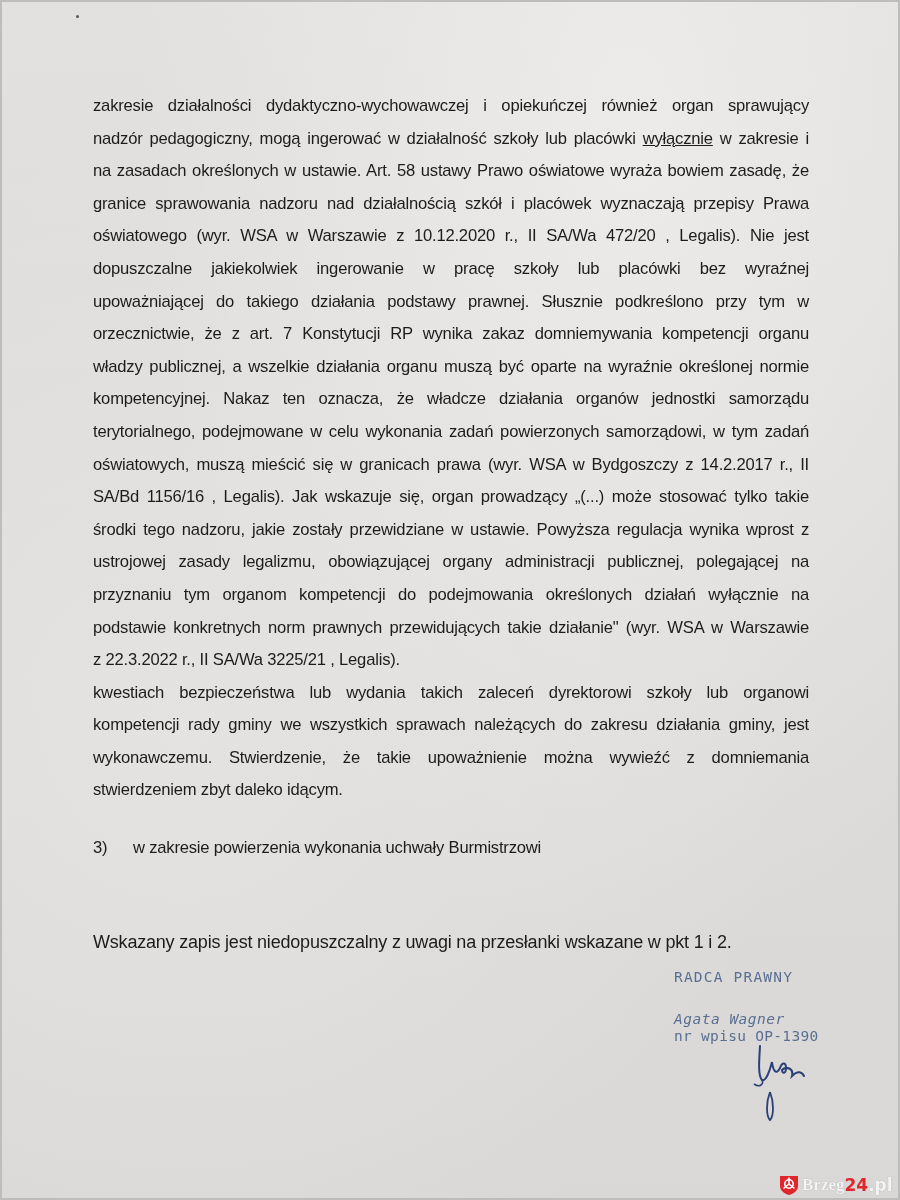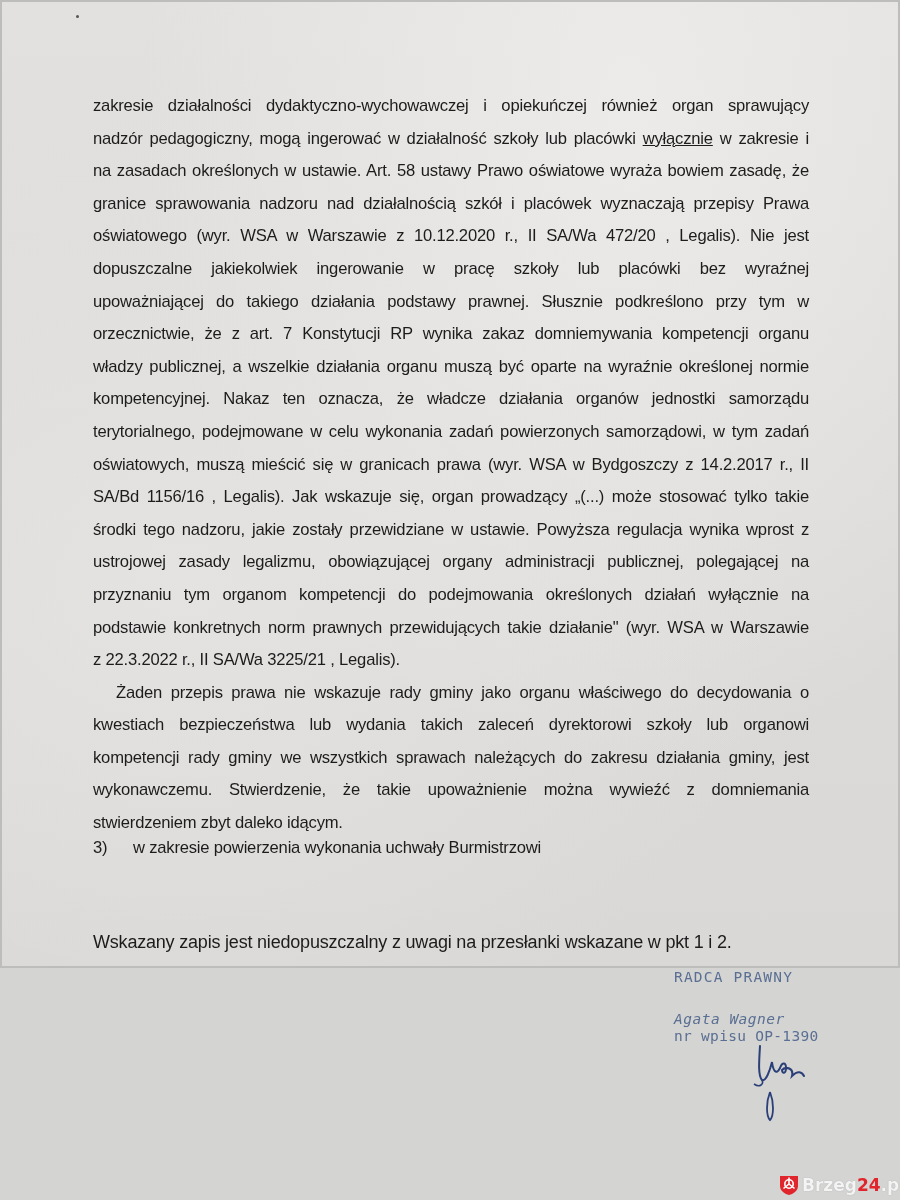--- a/index.html
+++ b/index.html
@@ -3,21 +3,21 @@
 <meta charset="utf-8">
 <style>
   html, body { margin: 0; padding: 0; }
   body {
     width: 900px; height: 1200px; overflow: hidden;
     background: #d4d4d2;
     font-family: "Liberation Sans", "DejaVu Sans", sans-serif;
     position: relative;
   }
   .page {
-    position: absolute; left: 0; top: 0; width: 900px; height: 968px;
+    position: absolute; left: 0; top: 0; width: 900px; height: 1200px;
     background:
       radial-gradient(ellipse at 70% 10%, #ecebe9 0%, rgba(236,235,233,0) 55%),
       radial-gradient(ellipse at 20% 60%, #e4e3e1 0%, rgba(228,227,225,0) 60%),
       linear-gradient(180deg, #e2e1df 0%, #dddcda 45%, #d9d8d6 100%);
     border: 2px solid #bdbdbb;
     box-sizing: border-box;
   }
   .speck { position: absolute; left: 74px; top: 13px; width: 3px; height: 3px; border-radius: 50%; background: #555; }
   .body-text {
     position: absolute; left: 91px; top: 88px; width: 716px;
@@ -51,21 +51,21 @@
   .stamp .title { font-size: 14.5px; letter-spacing: 1.2px; }
   .stamp .name { font-style: italic; font-size: 14.5px; margin-top: 26px; letter-spacing: 0.5px; }
   .stamp .reg { font-size: 14.5px; margin-top: 1px; letter-spacing: 0.3px; }
   .signature { position: absolute; left: 740px; top: 1030px; width: 80px; height: 90px; }
   .logo {
     position: absolute; left: 776px; top: 1172px; height: 22px;
     display: flex; align-items: center;
     font-family: "DejaVu Sans", sans-serif; font-weight: bold; font-size: 17px;
   }
   .logo .shield { width: 22px; height: 22px; margin-right: 2px; }
-  .logo .txt1 { color: #f4f4f4; text-shadow: 0 0 1px #999; }
+  .logo .txt1 { color: #f4f4f4; text-shadow: 0 0 1px #999; font-family: Liberation Serif, serif; }
   .logo .txt2 { color: #e0262c; }
   .logo .txt3 { color: #f4f4f4; text-shadow: 0 0 1px #999; }
 </style>
 </head>
 <body>
 
 <div class="page">
   <div class="speck"></div>
 
   <div class="body-text">
@@ -83,21 +83,20 @@
       <span class="line">terytorialnego, podejmowane w celu wykonania zadań powierzonych samorządowi, w tym zadań</span>
       <span class="line">oświatowych, muszą mieścić się w granicach prawa (wyr. WSA w Bydgoszczy z 14.2.2017 r., II</span>
       <span class="line">SA/Bd 1156/16 , Legalis). Jak wskazuje się, organ prowadzący „(...) może stosować tylko takie</span>
       <span class="line">środki tego nadzoru, jakie zostały przewidziane w ustawie. Powyższa regulacja wynika wprost z</span>
       <span class="line">ustrojowej zasady legalizmu, obowiązującej organy administracji publicznej, polegającej na</span>
       <span class="line">przyznaniu tym organom kompetencji do podejmowania określonych działań wyłącznie na</span>
       <span class="line">podstawie konkretnych norm prawnych przewidujących takie działanie" (wyr. WSA w Warszawie</span>
       <span class="line last">z 22.3.2022 r., II SA/Wa 3225/21 , Legalis).</span>
     </div>
     <div>
-      <span class="line indent">Żaden przepis prawa nie wskazuje rady gminy jako organu właściwego do decydowania o</span>
       <span class="line">kwestiach bezpieczeństwa lub wydania takich zaleceń dyrektorowi szkoły lub organowi</span>
       <span class="line">kompetencji rady gminy we wszystkich sprawach należących do zakresu działania gminy, jest</span>
       <span class="line">wykonawczemu. Stwierdzenie, że takie upoważnienie można wywieźć z domniemania</span>
       <span class="line last">stwierdzeniem zbyt daleko idącym.</span>
     </div>
   </div>
 
   <div class="heading">
     <span class="num">3)</span><span>w zakresie powierzenia wykonania uchwały Burmistrzowi</span>
   </div>

